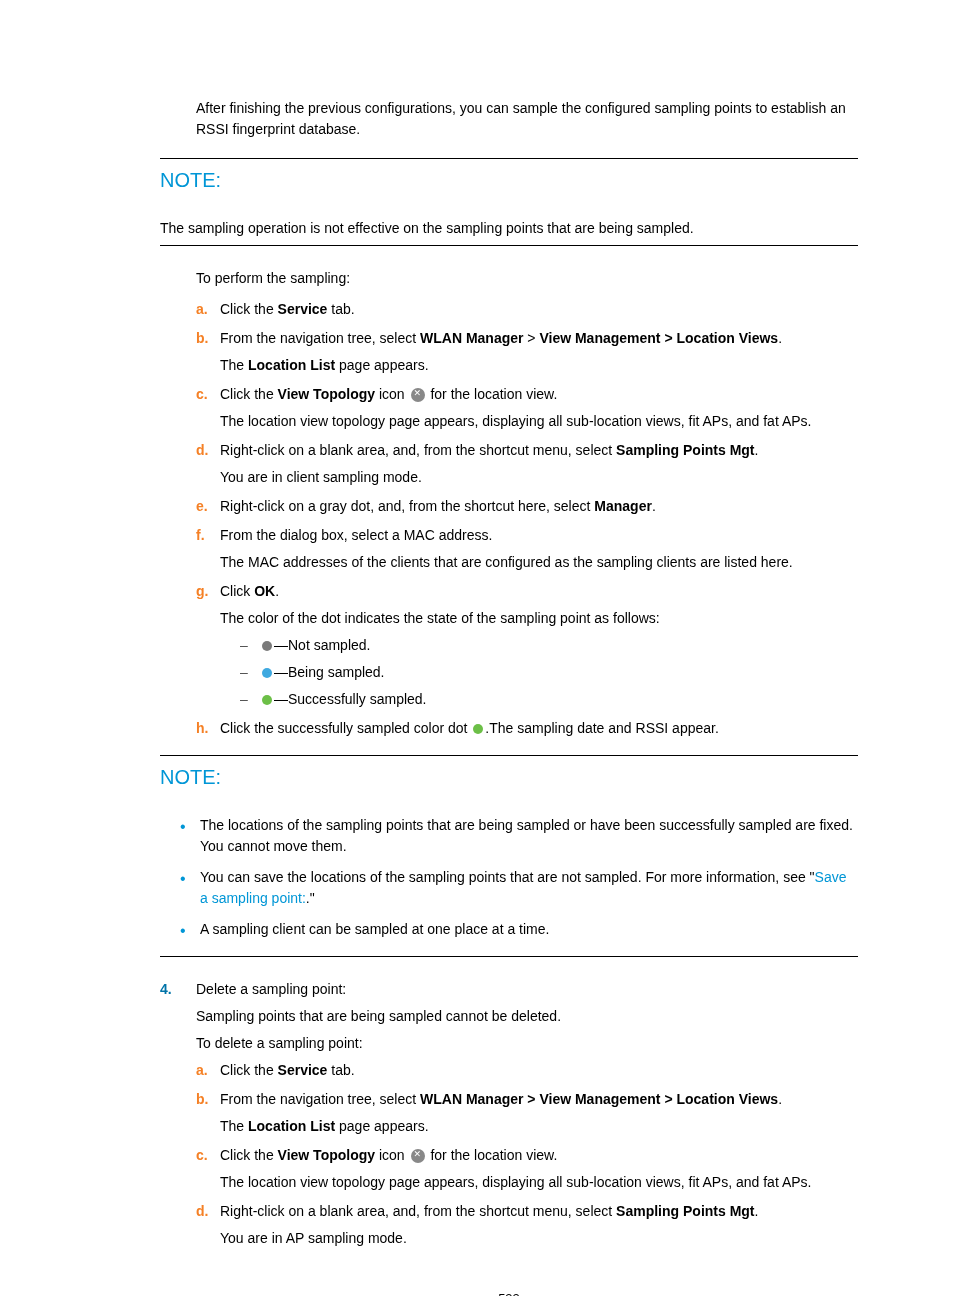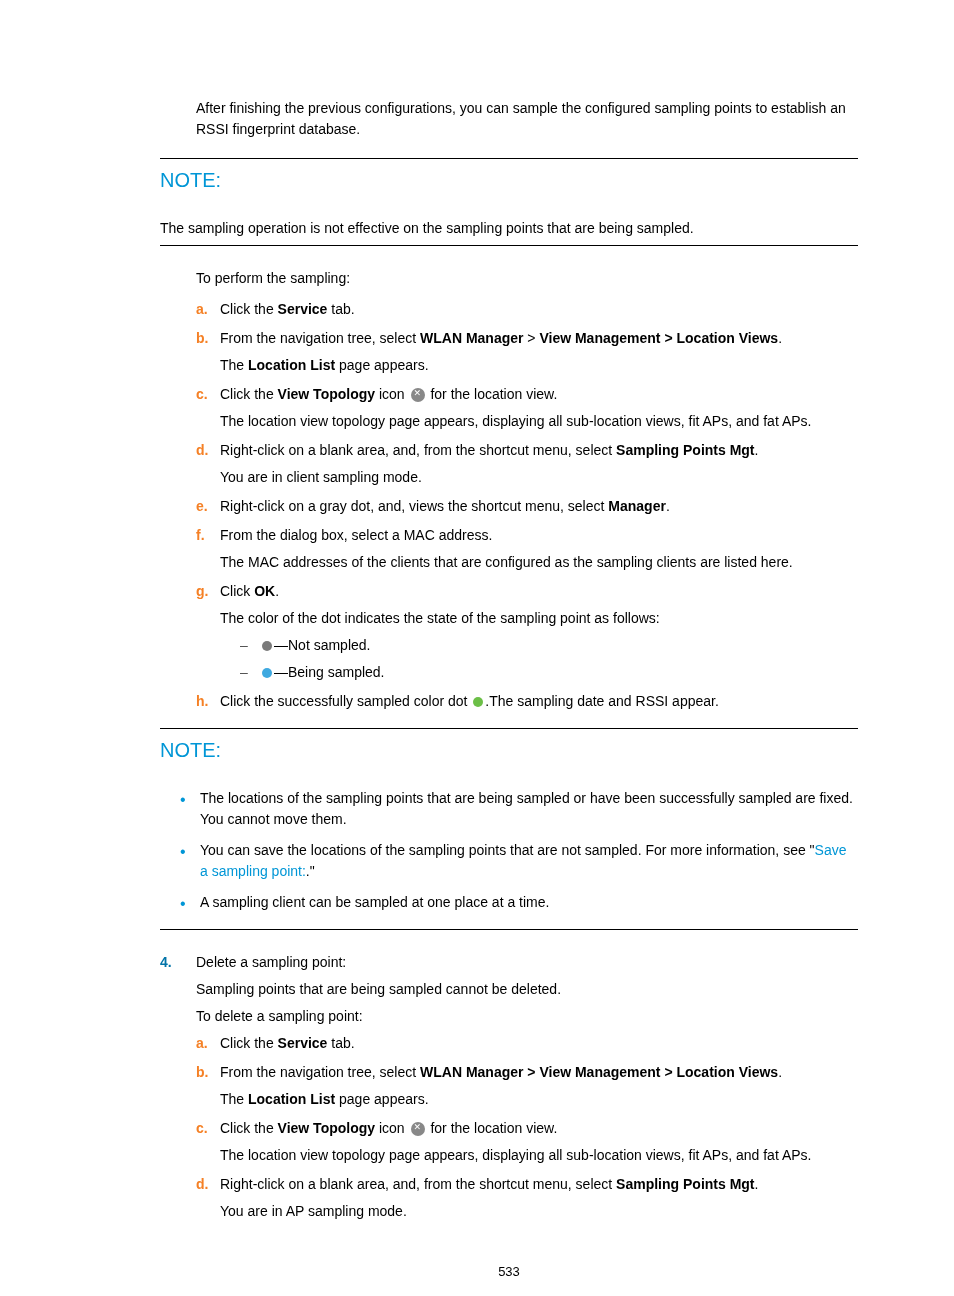--- a/index.html
+++ b/index.html
@@ -66,32 +66,33 @@
   </li>
   <li><span class="marker">c.</span>
     <span>Click the </span><span class="bold">View Topology</span><span> icon </span><span class="topo-icon"></span><span> for the location view.</span>
     <div class="sub">The location view topology page appears, displaying all sub-location views, fit APs, and fat APs.</div>
   </li>
   <li><span class="marker">d.</span>
     <span>Right-click on a blank area, and, from the shortcut menu, select </span><span class="bold">Sampling Points Mgt</span><span>.</span>
     <div class="sub">You are in client sampling mode.</div>
   </li>
   <li><span class="marker">e.</span>
-    <span>Right-click on a gray dot, and, views the shortcut menu, select </span><span class="bold">Manager</span><span>.</span>
+    <span>Right-click on a gray dot, and, from the shortcut here, select </span><span class="bold">Manager</span><span>.</span>
   </li>
   <li><span class="marker">f.</span>
     <span>From the dialog box, select a MAC address.</span>
     <div class="sub">The MAC addresses of the clients that are configured as the sampling clients are listed here.</div>
   </li>
   <li><span class="marker">g.</span>
     <span>Click </span><span class="bold">OK</span><span>.</span>
     <div class="sub">The color of the dot indicates the state of the sampling point as follows:</div>
     <ul class="dash-list">
       <li><span class="dot dot-gray"></span><span>—Not sampled.</span></li>
       <li><span class="dot dot-blue"></span><span>—Being sampled.</span></li>
+      <li><span class="dot dot-green"></span><span>—Successfully sampled.</span></li>
     </ul>
   </li>
   <li><span class="marker">h.</span>
     <span>Click the successfully sampled color dot </span><span class="dot dot-green"></span><span>.The sampling date and RSSI appear.</span>
   </li>
 </ol>
 
 <div class="note-box-wide">
   <div class="note-line-top"></div>
   <div class="note-label">NOTE:</div>

